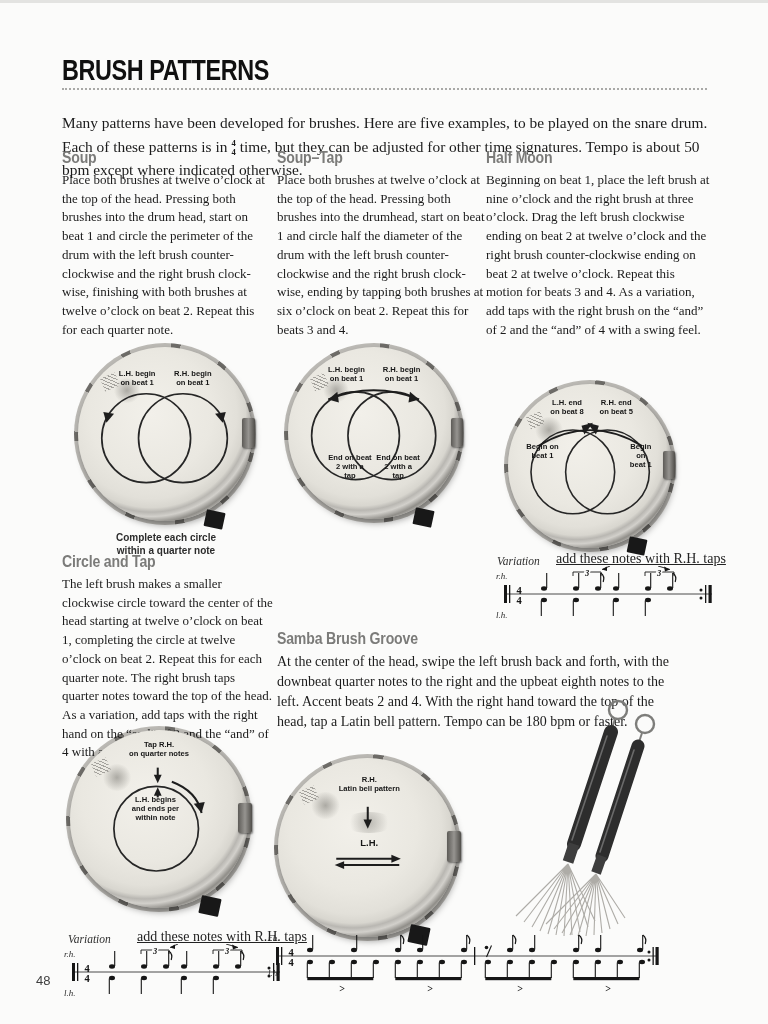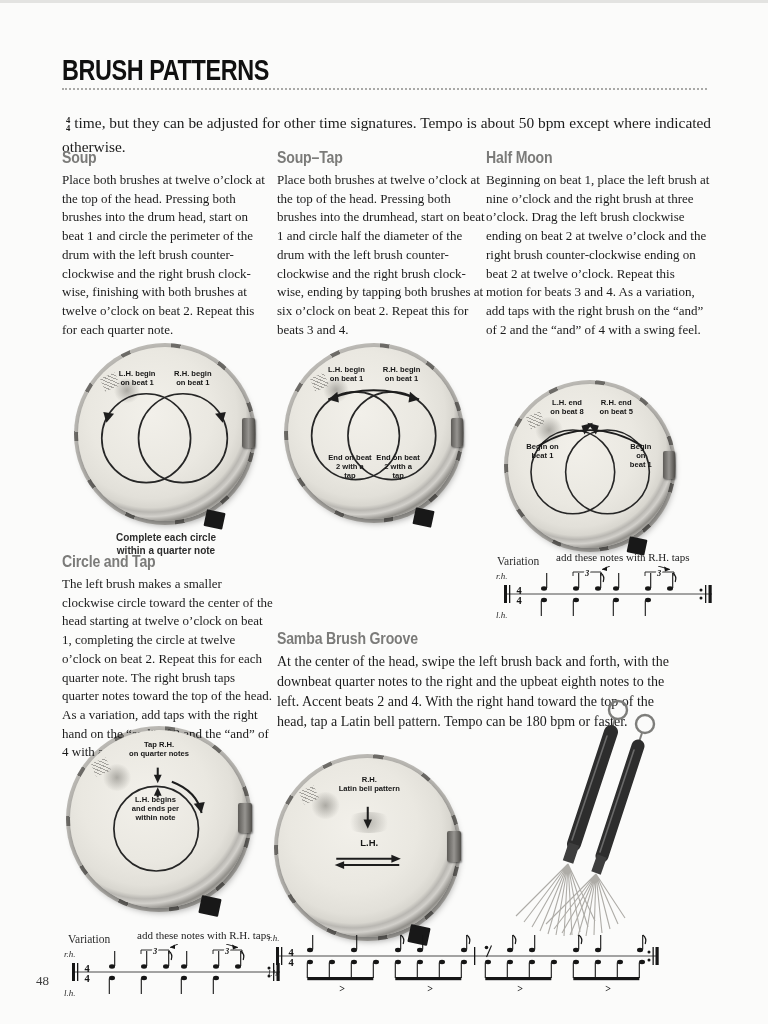--- a/index.html
+++ b/index.html
@@ -48,53 +48,53 @@
     font-family:"Liberation Sans",sans-serif;font-weight:bold;font-size:7.6px;line-height:1.18;color:#161616;}
   .dlabel.big{font-size:9.5px;}
   .strainer{position:absolute;right:-2%;top:41%;width:7.5%;height:17%;border-radius:2px;
     background:linear-gradient(90deg,#5d5b57,#969490,#504e4a);box-shadow:1px 1px 2px rgba(0,0,0,.45);}
   .butt{position:absolute;right:16%;bottom:-4%;width:11%;height:10%;background:#181818;
     border-radius:1px;transform:rotate(12deg);}
   .drum-caption{font-family:"Liberation Sans",sans-serif;font-weight:bold;font-size:10px;
     line-height:1.25;color:#2c2c2c;text-align:center;white-space:pre-line;}
 
   
-  .var-label{font-size:11.5px;color:#2e2e2e;}
-  .taps-note{font-size:11px;color:#222;}
+  .var-label{font-style:italic;font-size:11.5px;color:#2e2e2e;}
+  .taps-note{font-size:14px;color:#222;text-decoration:underline;}
   svg .hand{font-family:"Liberation Serif",serif;font-style:italic;font-size:9px;fill:#2a2a2a;}
   svg .tsig{font-family:"Liberation Serif",serif;font-weight:bold;font-size:10.5px;fill:#141414;text-anchor:middle;}
   svg .tl{font-family:"Liberation Serif",serif;font-weight:bold;font-style:italic;font-size:8.5px;fill:#141414;
     text-anchor:middle;stroke:#fbfbfa;stroke-width:3px;paint-order:stroke;}
   svg .acc{font-family:"Liberation Serif",serif;font-weight:bold;font-size:10px;fill:#141414;text-anchor:middle;}
   svg .staffline{stroke:#4a4a4a;stroke-width:1;}
   svg .bar{fill:#161616;}
   svg .stem{stroke:#161616;stroke-width:1.1;fill:none;}
   svg .nh{fill:#161616;}
   svg .flag{stroke:#161616;stroke-width:1.2;fill:none;}
   svg .tline{stroke:#161616;stroke-width:0.9;fill:none;}
   svg .narr{fill:#161616;}
 
-  .page-number{left:36px;top:973px;font-family:Liberation Serif, serif;font-size:13px;color:#3d3d3d;}
+  .page-number{left:36px;top:973px;font-family:Liberation Sans, sans-serif;font-size:13px;color:#3d3d3d;}
 
   
   .brush-handle{stroke:#2d2d2d;stroke-linecap:round;}
   .brush-hl{stroke:#6a6a6a;stroke-linecap:round;}
   .brush-ferrule{stroke:#3e3e3e;stroke-linecap:butt;}
   .brush-wire{stroke:#7d7d7a;fill:none;}
   .bristles{stroke:#aeaca7;stroke-width:1.1;fill:none;}
 </style>
 </head>
 <body>
 
 <div class="abs scan-edge"></div>
 
 <div class="abs page-title">BRUSH PATTERNS</div>
 <div class="abs dotted-rule"></div>
 
-<p class="abs intro"><span class="tsig-inline"><span>4</span><span>4</span></span><span>time, but they can be adjusted for other time signatures. Tempo is about 50 bpm except where indicated otherwise.</span></p>
+<p class="abs intro"><span>Many patterns have been developed for brushes. Here are five examples, to be played on the snare drum. Each of these patterns is in</span><span class="tsig-inline"><span>4</span><span>4</span></span><span>time, but they can be adjusted for other time signatures. Tempo is about 50 bpm except where indicated otherwise.</span></p>
 
 <div class="abs sec-head" style="left:62px;top:149px">Soup</div>
 <div class="abs sec-body" style="left:62px;top:171px;width:207px">Place both brushes at twelve o’clock at the top of the head. Pressing both brushes into the drum head, start on beat 1 and circle the perimeter of the drum with the left brush counter-clockwise and the right brush clock-wise, finishing with both brushes at twelve o’clock on beat 2. Repeat this for each quarter note.</div>
 
 <div class="abs sec-head" style="left:277px;top:149px">Soup–Tap</div>
 <div class="abs sec-body" style="left:277px;top:171px;width:213px">Place both brushes at twelve o’clock at the top of the head. Pressing both brushes into the drumhead, start on beat 1 and circle half the diameter of the drum with the left brush counter-clockwise and the right brush clock-wise, ending by tapping both brushes at six o’clock on beat 2. Repeat this for beats 3 and 4.</div>
 
 <div class="abs sec-head" style="left:486px;top:149px">Half Moon</div>
 <div class="abs sec-body" style="left:486px;top:171px;width:228px">Beginning on beat 1, place the left brush at nine o’clock and the right brush at three o’clock. Drag the left brush clockwise ending on beat 2 at twelve o’clock and the right brush counter-clockwise ending on beat 2 at twelve o’clock. Repeat this motion for beats 3 and 4. As a variation, add taps with the right brush on the “and” of 2 and the “and” of 4 with a swing feel.</div>
 

